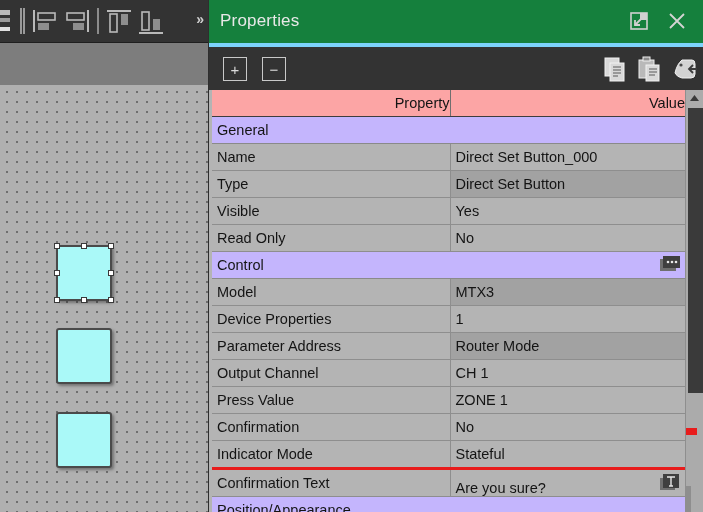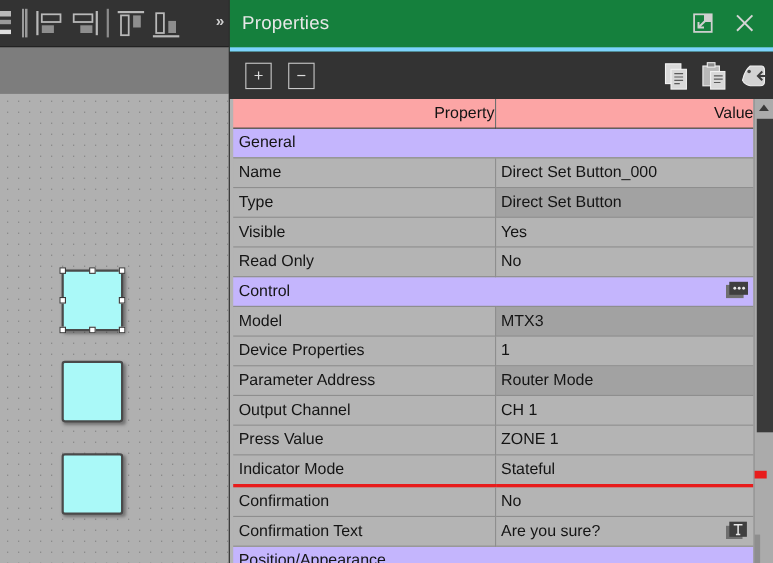--- a/index.html
+++ b/index.html
@@ -191,21 +191,21 @@
     background: #a2a2a2;
   }
   tr.row-section td {
     background: #c4b5fd;
     border-bottom: 1px solid #8a8a8a;
     font-size: 14.5px;
   }
   tr.row-redline td {
     border-bottom: 3px solid #e81c1c;
   }
-  .cell-inner { position: relative; height: 26px; display:flex; align-items:center; }
+  .cell-inner { position: relative; height: 26px; display:flex; align-items:flex-end; }
   .mini-btn {
     position: absolute; right: 5px; top: 4px;
     width: 20px; height: 17px;
     cursor: default;
   }
   .section-label { padding-left: 0; }
 
   
   #vscroll {
     position: absolute; right: 0; top: 90px;
@@ -443,28 +443,28 @@
           <tr class="row-normal">
             <td>Output Channel</td>
             <td>CH 1</td>
           </tr>
 
           <tr class="row-normal">
             <td>Press Value</td>
             <td>ZONE 1</td>
           </tr>
 
+          <tr class="row-normal">
+            <td>Confirmation</td>
+            <td>No</td>
+          </tr>
+
           <tr class="row-normal row-redline">
             <td>Indicator Mode</td>
             <td>Stateful</td>
-          </tr>
-
-          <tr class="row-normal">
-            <td>Confirmation</td>
-            <td>No</td>
           </tr>
 
           <tr class="row-normal">
             <td>Confirmation Text</td>
             <td>
               <div class="cell-inner">
                 <span>Are you sure?</span>
                 <span class="mini-btn">
                   <svg width="20" height="17" viewBox="0 0 20 17">
                     <rect x="0" y="4" width="15" height="12" fill="#6f6f6f"></rect>

